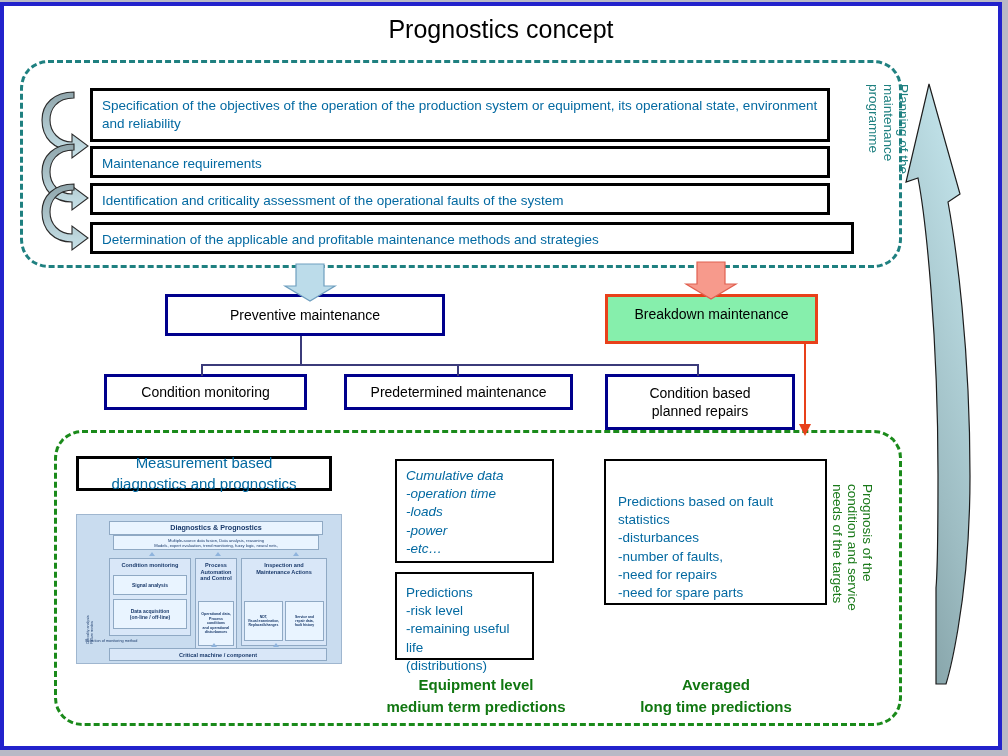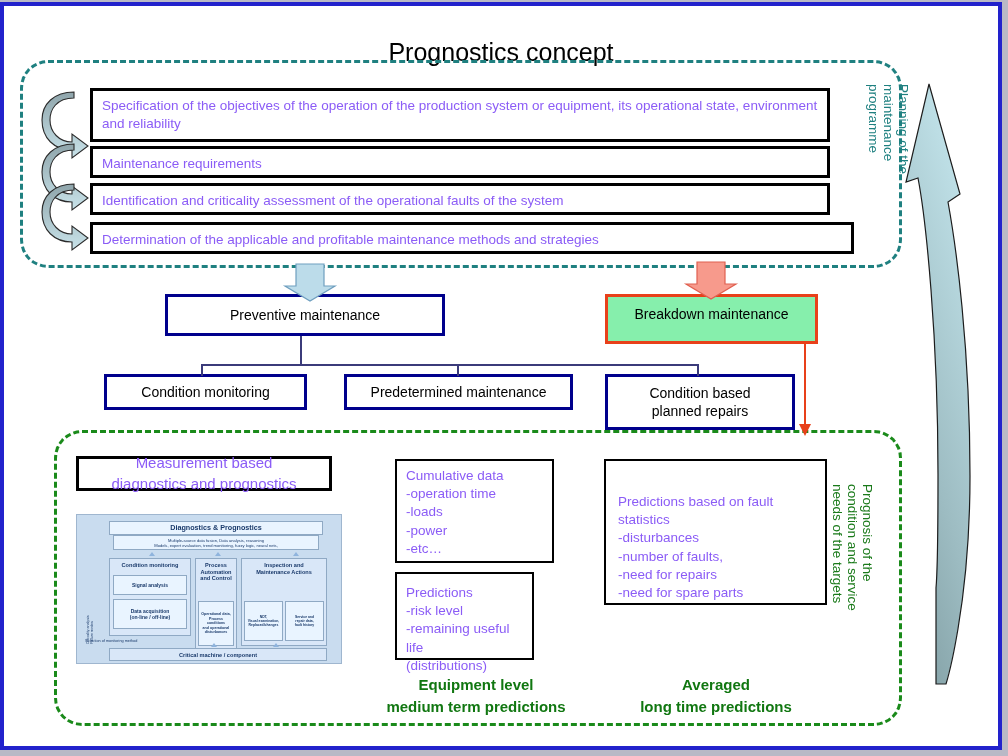--- a/index.html
+++ b/index.html
@@ -26,21 +26,21 @@
     background:#ffffff;
     box-sizing:border-box;
   }
   .canvas{
     position:absolute;left:4px;top:6px;width:994px;height:740px;
     background:#ffffff;
     overflow:hidden;
   }
 
   .title{
-    position:absolute;left:0;top:32px;width:994px;
+    position:absolute;left:0;top:9px;width:994px;
     text-align:center;
     font-size:25px;color:#000;
     letter-spacing:0px;
   }
 
   
   .dash-teal{
     position:absolute;
     border:3px dashed #1f8080;
     border-radius:28px;
@@ -53,21 +53,21 @@
     box-sizing:border-box;
   }
 
   
   .bbox{
     position:absolute;
     border:2px solid #000;
     background:#fff;
     box-sizing:border-box;
     font-size:13.5px;
-    color:#8b5cf6;
+    color:#0369a1;
     line-height:1.35;
   }
   .bbox.thick{border-width:3px;}
   .bbox .pad{padding:6px 9px;}
 
   
   .nbox{
     position:absolute;
     border:3px solid #00008c;
     background:#fff;
@@ -265,21 +265,21 @@
 
       <div class="selmeth" style="left:8px;top:124px;">Selection of monitoring method</div>
 
       <div class="uarr" style="left:134px;top:128px;"></div>
       <div class="uarr" style="left:196px;top:128px;"></div>
 
       <div class="eb t3" style="left:32px;top:133px;width:218px;height:13px;font-size:5.6px;padding-top:3px;">Critical machine / component</div>
     </div>
 
     <div class="bbox" style="left:391px;top:453px;width:159px;height:104px;">
-      <div class="pad" style="white-space:pre-line;">Cumulative data
+      <div class="pad" style="white-space:pre-line;font-style:italic;">Cumulative data
 -operation time
 -loads
 -power
 -etc…</div>
     </div>
 
     <div class="bbox" style="left:391px;top:566px;width:139px;height:88px;">
       <div class="pad" style="white-space:pre-line;padding-top:10px;">Predictions
 -risk level
 -remaining useful life

